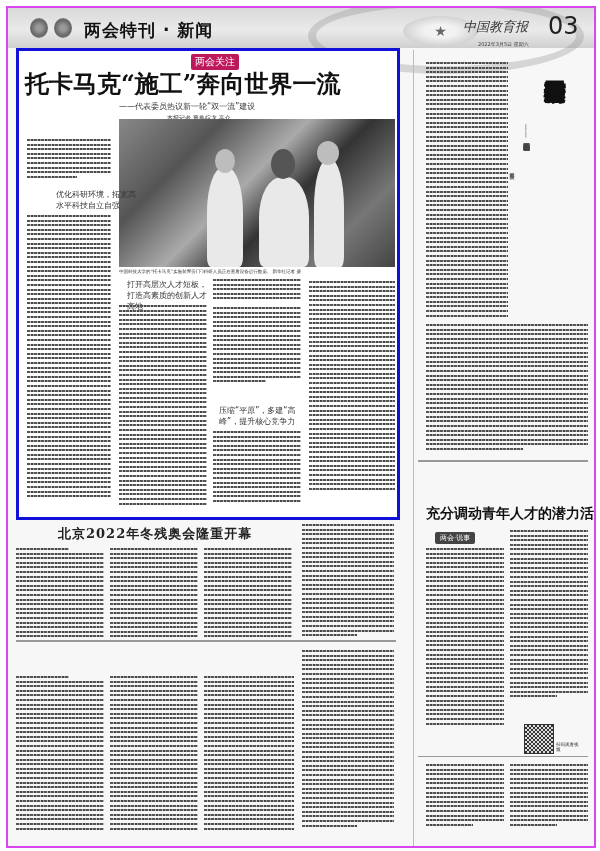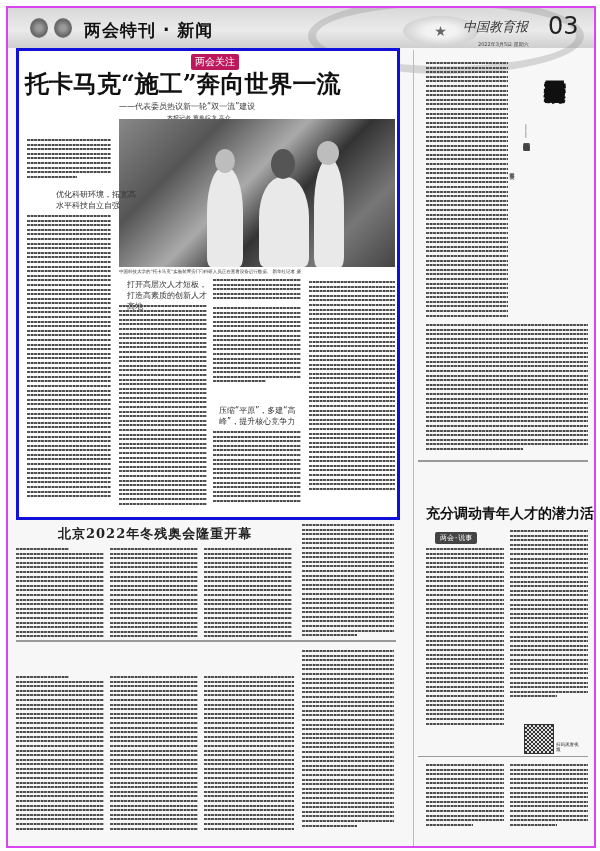--- a/index.html
+++ b/index.html
@@ -27,21 +27,21 @@
   .textcol .line.short{width:60%;}
   .textcol .gap{height:5px;}
   .subh{position:absolute;font-size:8px;color:#333;font-family:"DejaVu Sans",sans-serif;line-height:11px;}
   .right-head{position:absolute;left:535px;top:55px;width:26px;font-size:22px;font-weight:bold;line-height:26px;writing-mode:vertical-rl;}
   .right-sub{position:absolute;left:513px;top:116px;font-size:7px;color:#444;writing-mode:vertical-rl;font-family:"DejaVu Sans",sans-serif;}
   .right-byline{position:absolute;left:501px;top:160px;font-size:5px;color:#555;writing-mode:vertical-rl;font-family:"DejaVu Sans",sans-serif;}
   .rule{position:absolute;height:2px;background:#999;}
   .h2{position:absolute;font-size:13px;font-weight:bold;letter-spacing:1px;color:#222;white-space:nowrap;}
   .h3{position:absolute;font-size:14px;font-weight:bold;color:#111;white-space:nowrap;}
   .kicker{position:absolute;left:418px;top:467px;width:170px;font-size:6.5px;color:#333;font-family:"DejaVu Sans",sans-serif;line-height:10px;}
-  .col-tag{position:absolute;left:427px;top:524px;background:#444;color:#fff;font-size:7px;padding:1px 5px;font-family:Liberation Mono, monospace;border-radius:2px;}
+  .col-tag{position:absolute;left:427px;top:524px;background:#444;color:#fff;font-size:7px;padding:1px 5px;font-family:Liberation Serif, serif;border-radius:2px;}
   .qr{position:absolute;left:516px;top:716px;width:28px;height:28px;background:repeating-conic-gradient(#333 0 25%,#ddd 0 50%) 0 0/4px 4px;border:1px solid #333;}
   .qr-label{position:absolute;left:548px;top:734px;font-size:4.5px;color:#333;font-family:"DejaVu Sans",sans-serif;width:24px;}
   .vline{position:absolute;width:1px;background:#bbb;}
 </style>
 </head>
 <body>
 
 <div class="page">
 
   <div class="header">

